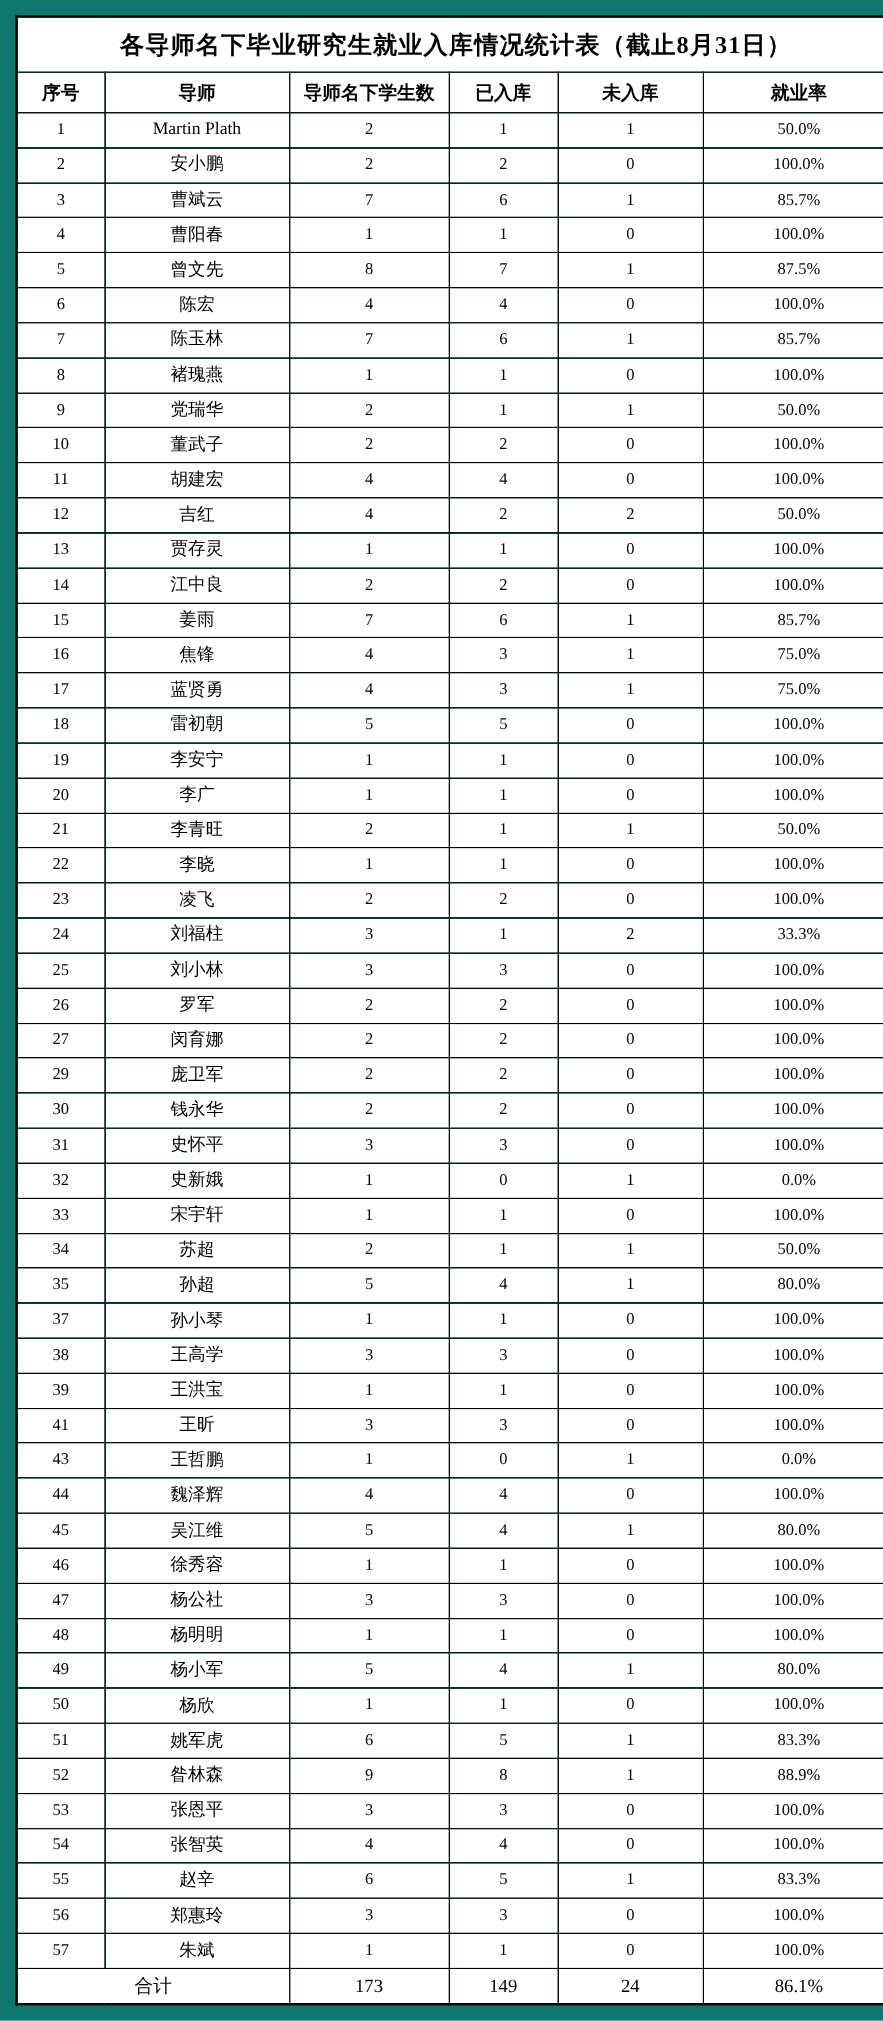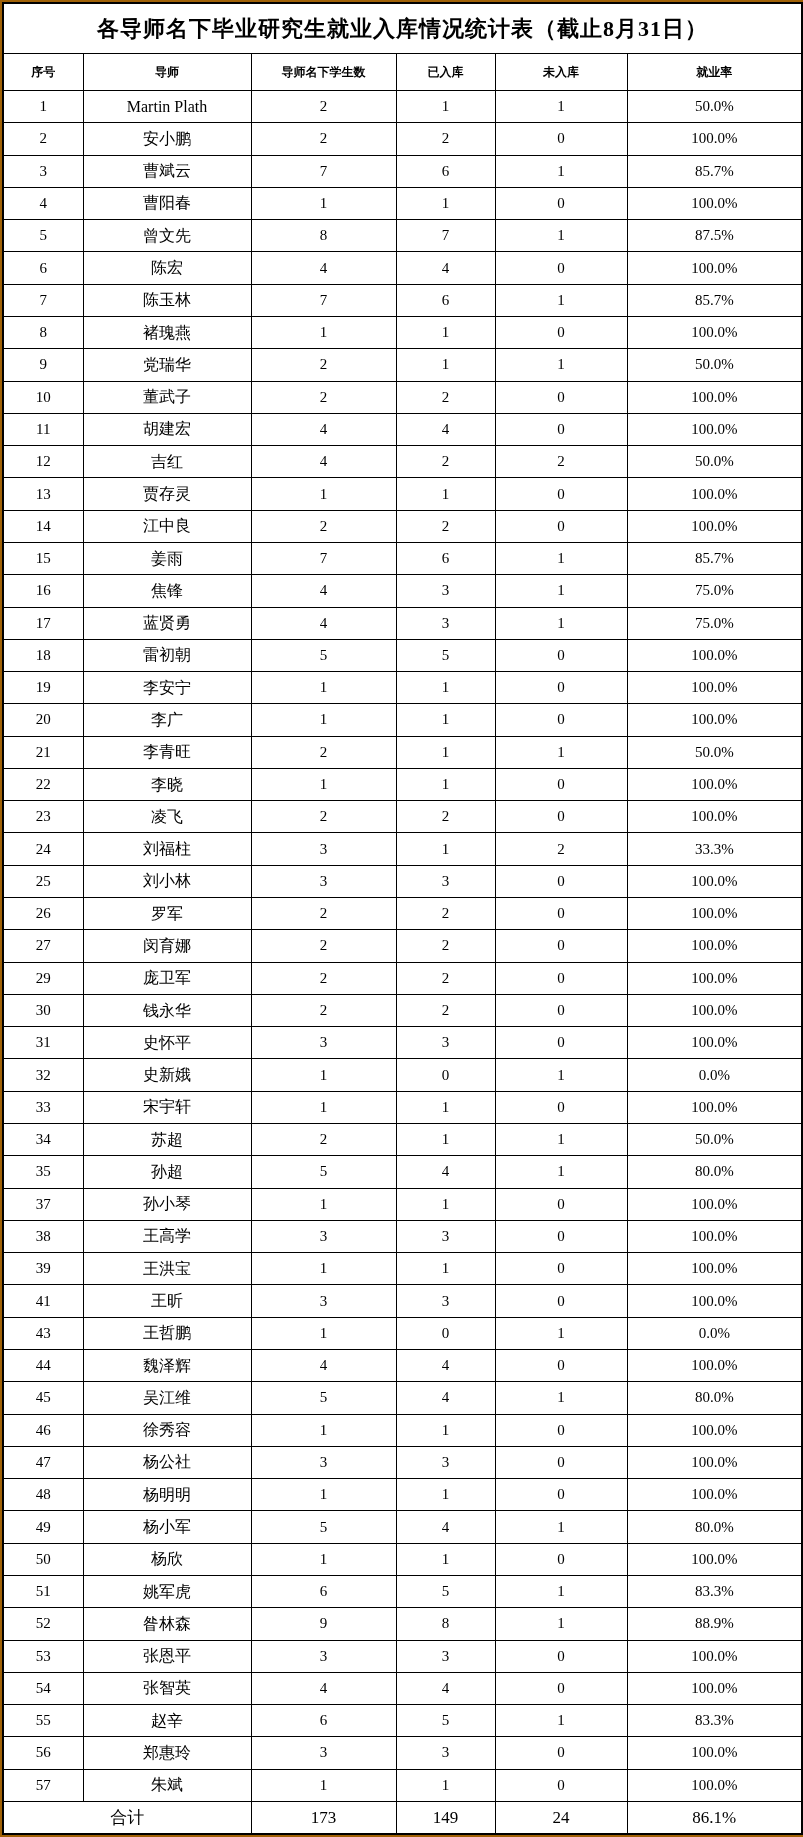--- a/index.html
+++ b/index.html
@@ -4,22 +4,22 @@
 <style>
   html, body {
     margin: 0;
     padding: 0;
     background: #ffffff;
   }
   .sheet {
     width: 803px;
     height: 1837px;
     box-sizing: border-box;
-    padding: 2px;
-    background: #a16207;
+    padding: 14px;
+    background: #0f766e;
     font-family: "Liberation Serif", "DejaVu Serif", serif;
     color: #000000;
   }
   table.stat-table {
     width: 100%;
     height: 100%;
     border-collapse: collapse;
     table-layout: fixed;
     border: 2px solid #000000;
   }
@@ -33,21 +33,21 @@
     background: #ffffff;
   }
   tr.title-row td {
     height: 49px;
     font-size: 22px;
     font-weight: bold;
     letter-spacing: 1px;
   }
   tr.header-row th {
     height: 36px;
-    font-size: 12px;
+    font-size: 17px;
     font-weight: bold;
   }
   tbody tr.data-row td {
     height: 29px;
     font-size: 16px;
     font-weight: normal;
     line-height: 1;
   }
   tbody tr.data-row td.num-cell {
     font-size: 15px;

